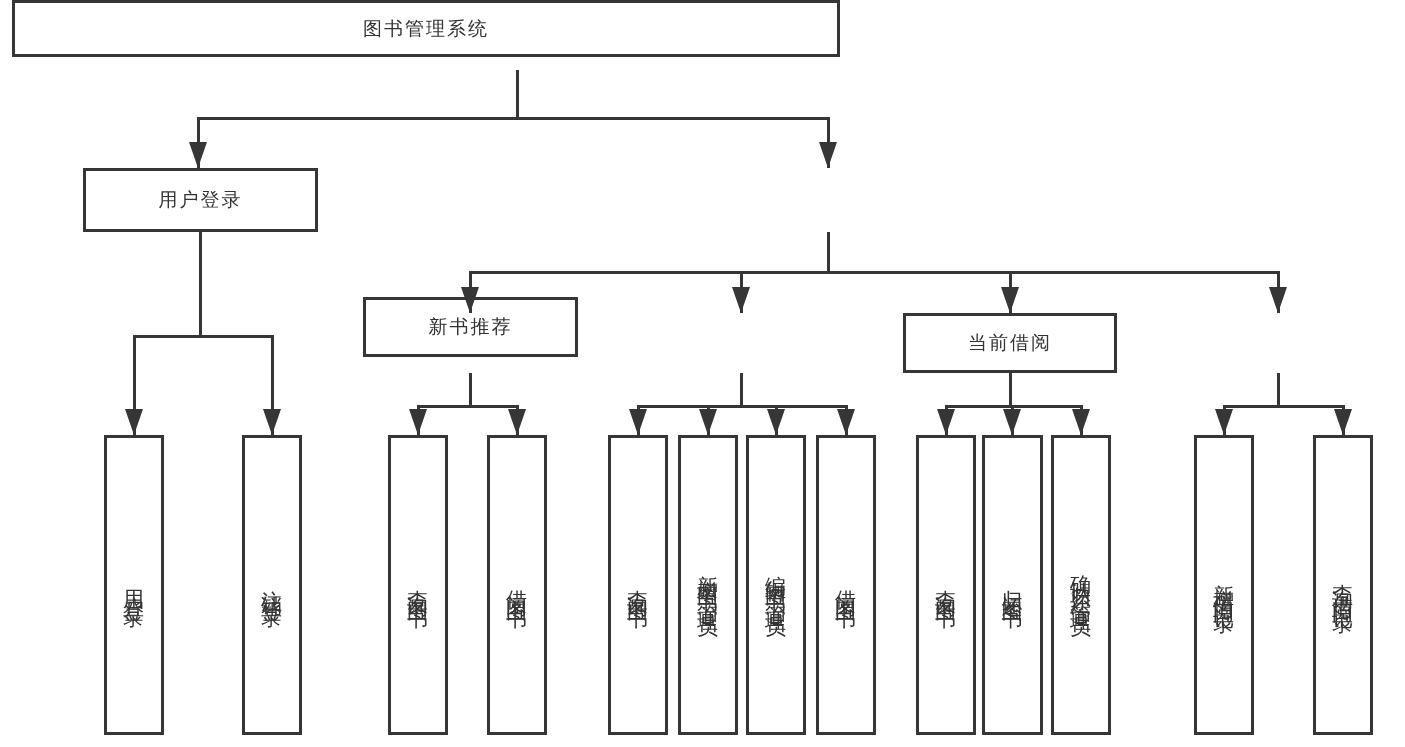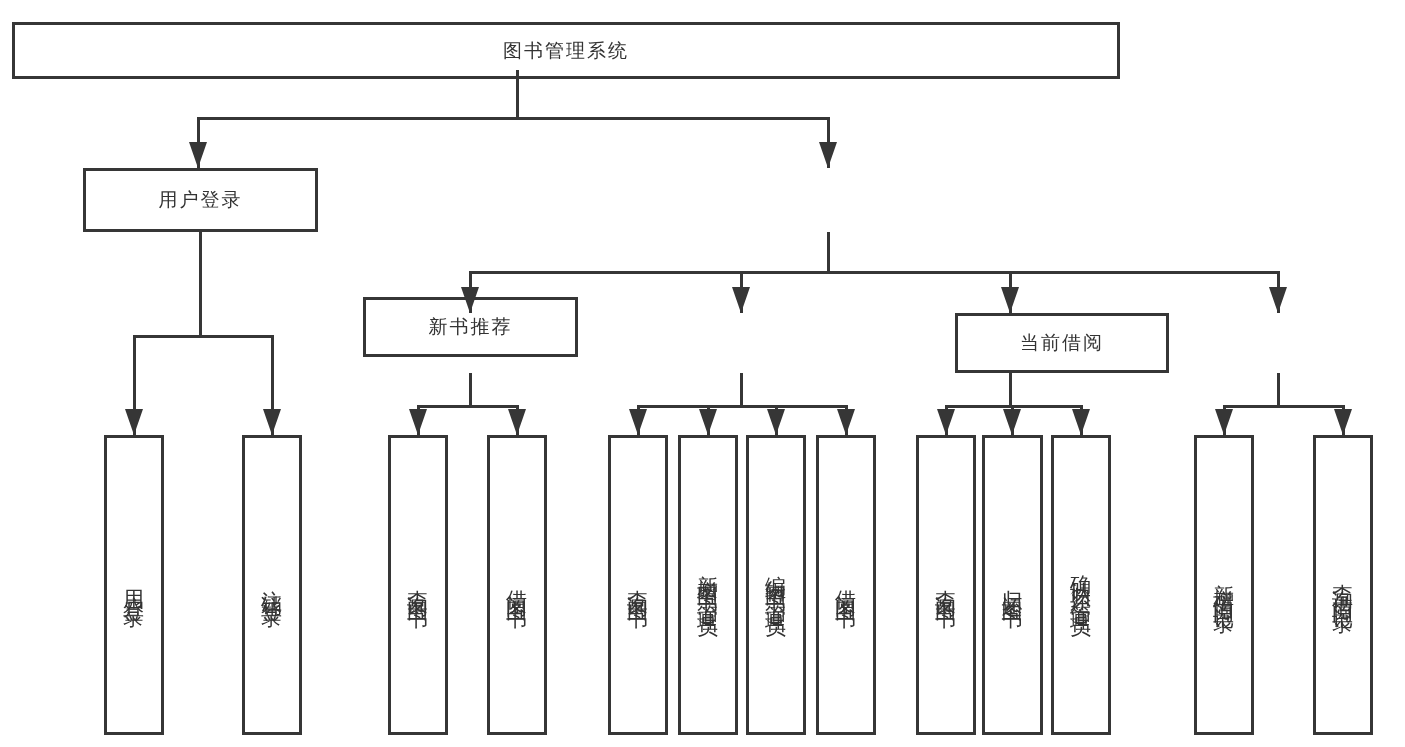--- a/index.html
+++ b/index.html
@@ -45,32 +45,32 @@
     color:rgba(201,138,138,0.9);
     text-shadow:1px 1px 0 rgba(255,255,255,0.8), -1px -1px 0 rgba(255,255,255,0.8);
     z-index:10;
   }
 </style>
 </head>
 <body>
 
 <div class="canvas">
 
-  <div class="box" style="left:12px;top:22px;width:1108px;height:57px">
+  <div class="box" style="left:12px;top:0;width:828px;height:57px">
     <span>图书管理系统</span>
   </div>
 
   <div class="box" style="left:83px;top:168px;width:235px;height:64px">
     <span>用户登录</span>
   </div>
 
   <div class="box" style="left:363px;top:297px;width:215px;height:60px">
     <span>新书推荐</span>
   </div>
-  <div class="box" style="left:955px;top:313px;width:214px;height:60px">
+  <div class="box" style="left:903px;top:313px;width:214px;height:60px">
     <span>当前借阅</span>
   </div>
 
   <div class="box vbox" style="left:104px;top:435px;width:60px;height:300px">
     <span class="vtext">用户登录</span>
   </div>
   <div class="box vbox" style="left:242px;top:435px;width:60px;height:300px">
     <span class="vtext">注销登录</span>
   </div>
   <div class="box vbox" style="left:388px;top:435px;width:60px;height:300px">

